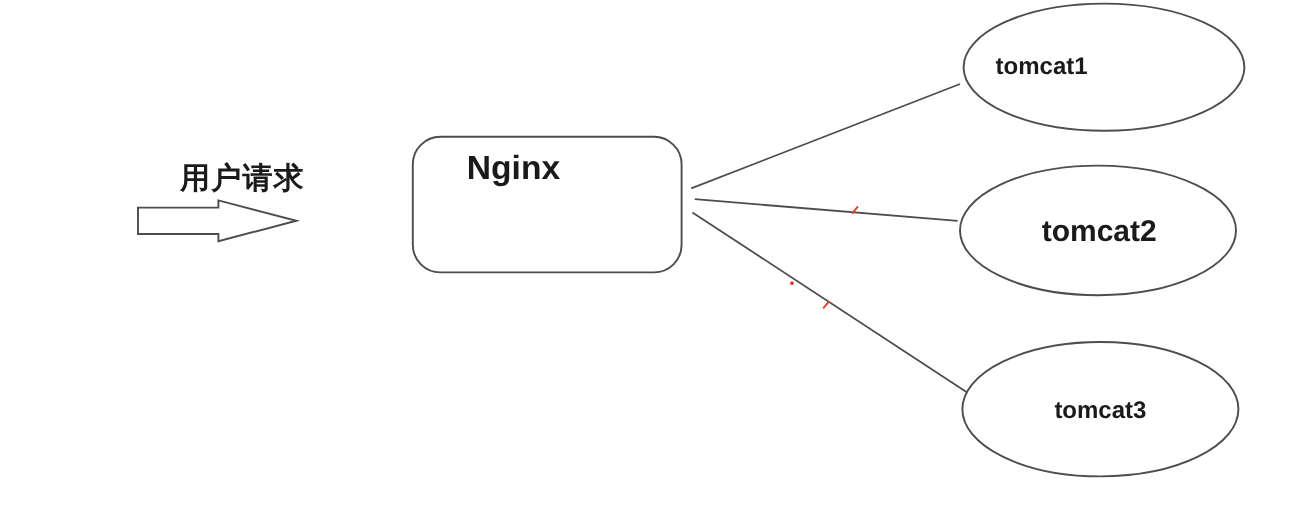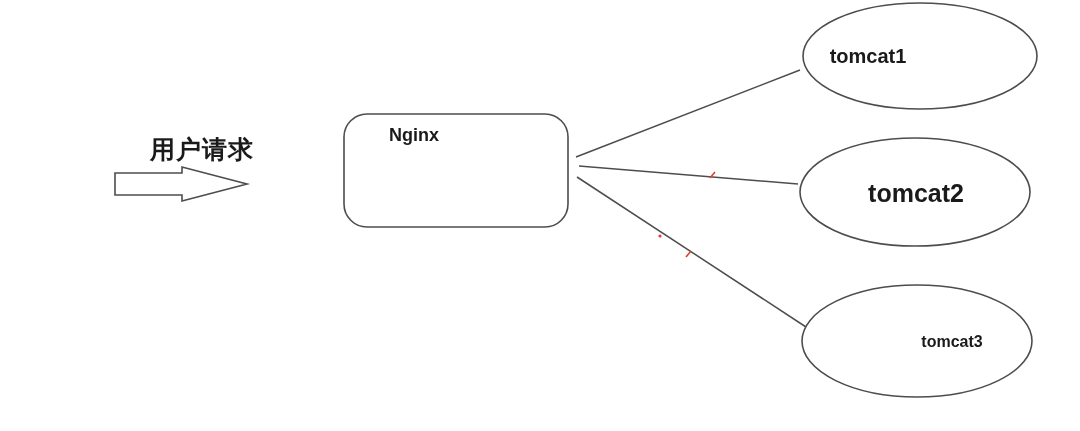--- a/index.html
+++ b/index.html
@@ -48,41 +48,41 @@
     left: 117px;
     top: 137px;
     font-size: 25px;
     font-weight: 600;
     letter-spacing: 1px;
     margin-left: 33px;
   }
   .label-nginx {
     left: 389px;
     top: 126px;
-    font-size: 18px;
+    font-size: 28px;
     font-weight: 600;
   }
   .label-centered {
     transform: translate(-50%, -50%);
     font-weight: 600;
   }
   .label-tomcat1 {
     left: 868px;
     top: 56px;
     font-size: 20px;
   }
   .label-tomcat2 {
     left: 916px;
     top: 193px;
     font-size: 25px;
   }
   .label-tomcat3 {
-    left: 952px;
+    left: 917px;
     top: 342px;
-    font-size: 16px;
+    font-size: 20px;
   }
 </style>
 </head>
 <body>
 
 <div class="stage">
 
   <svg width="1080" height="431" viewBox="0 0 1080 431">
 
     <polygon class="shape" points="115,173 182,173 182,167 247,184 182,201 182,195 115,195"></polygon>

